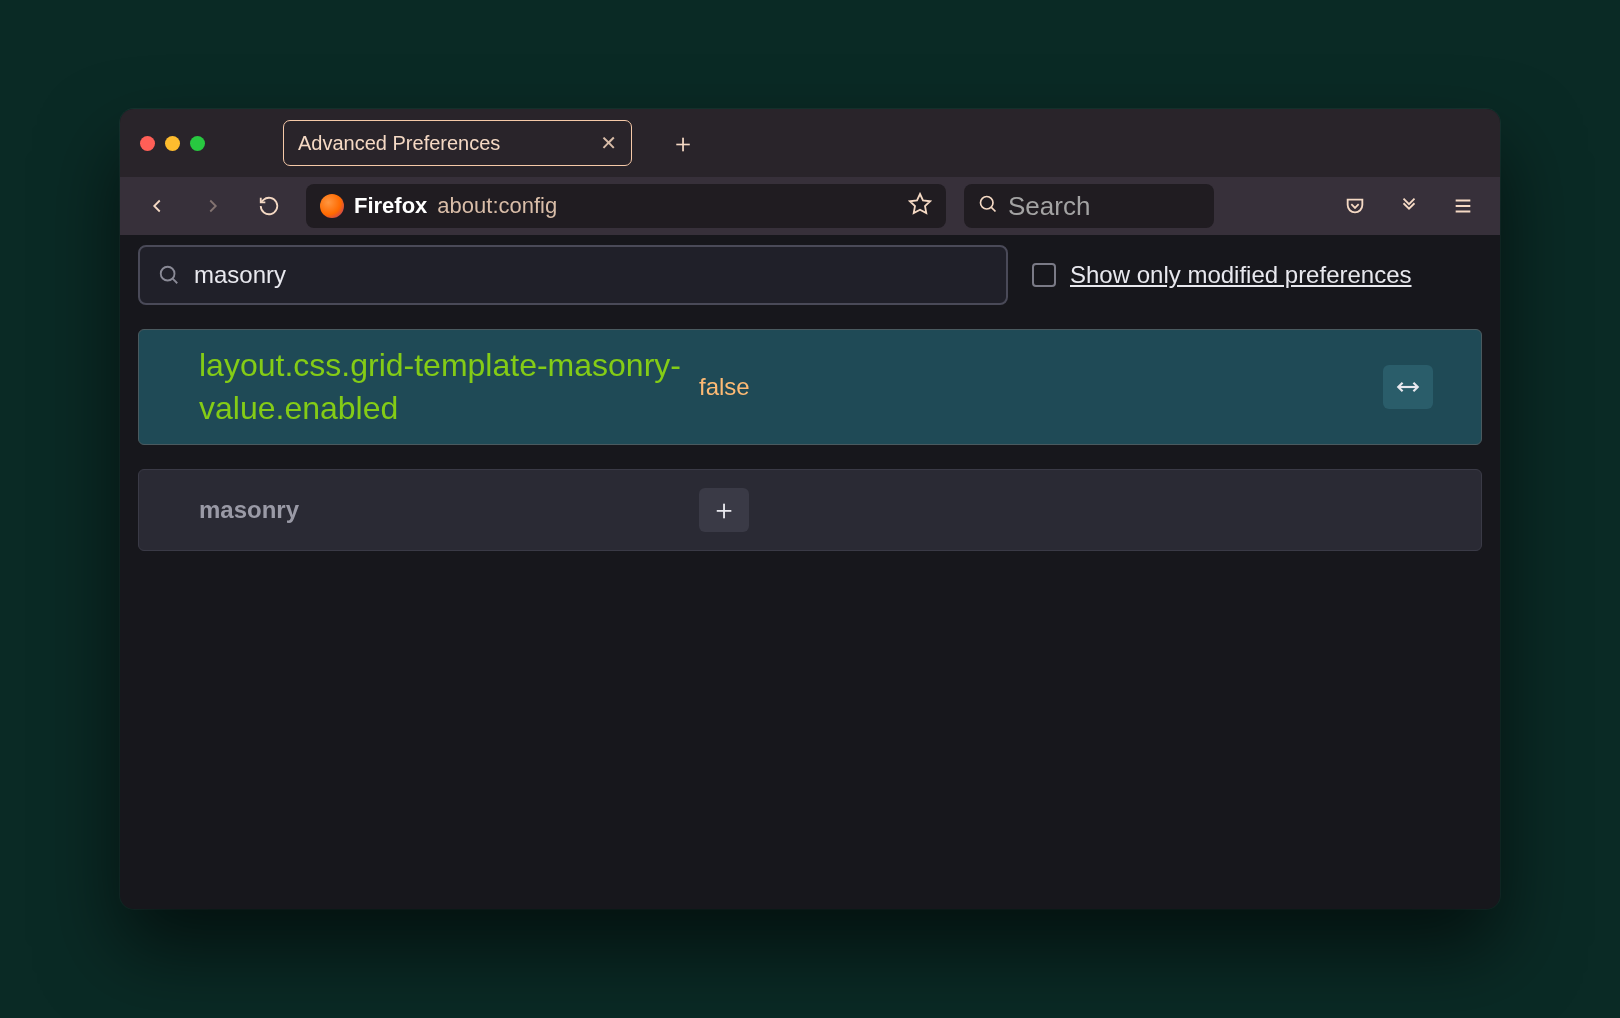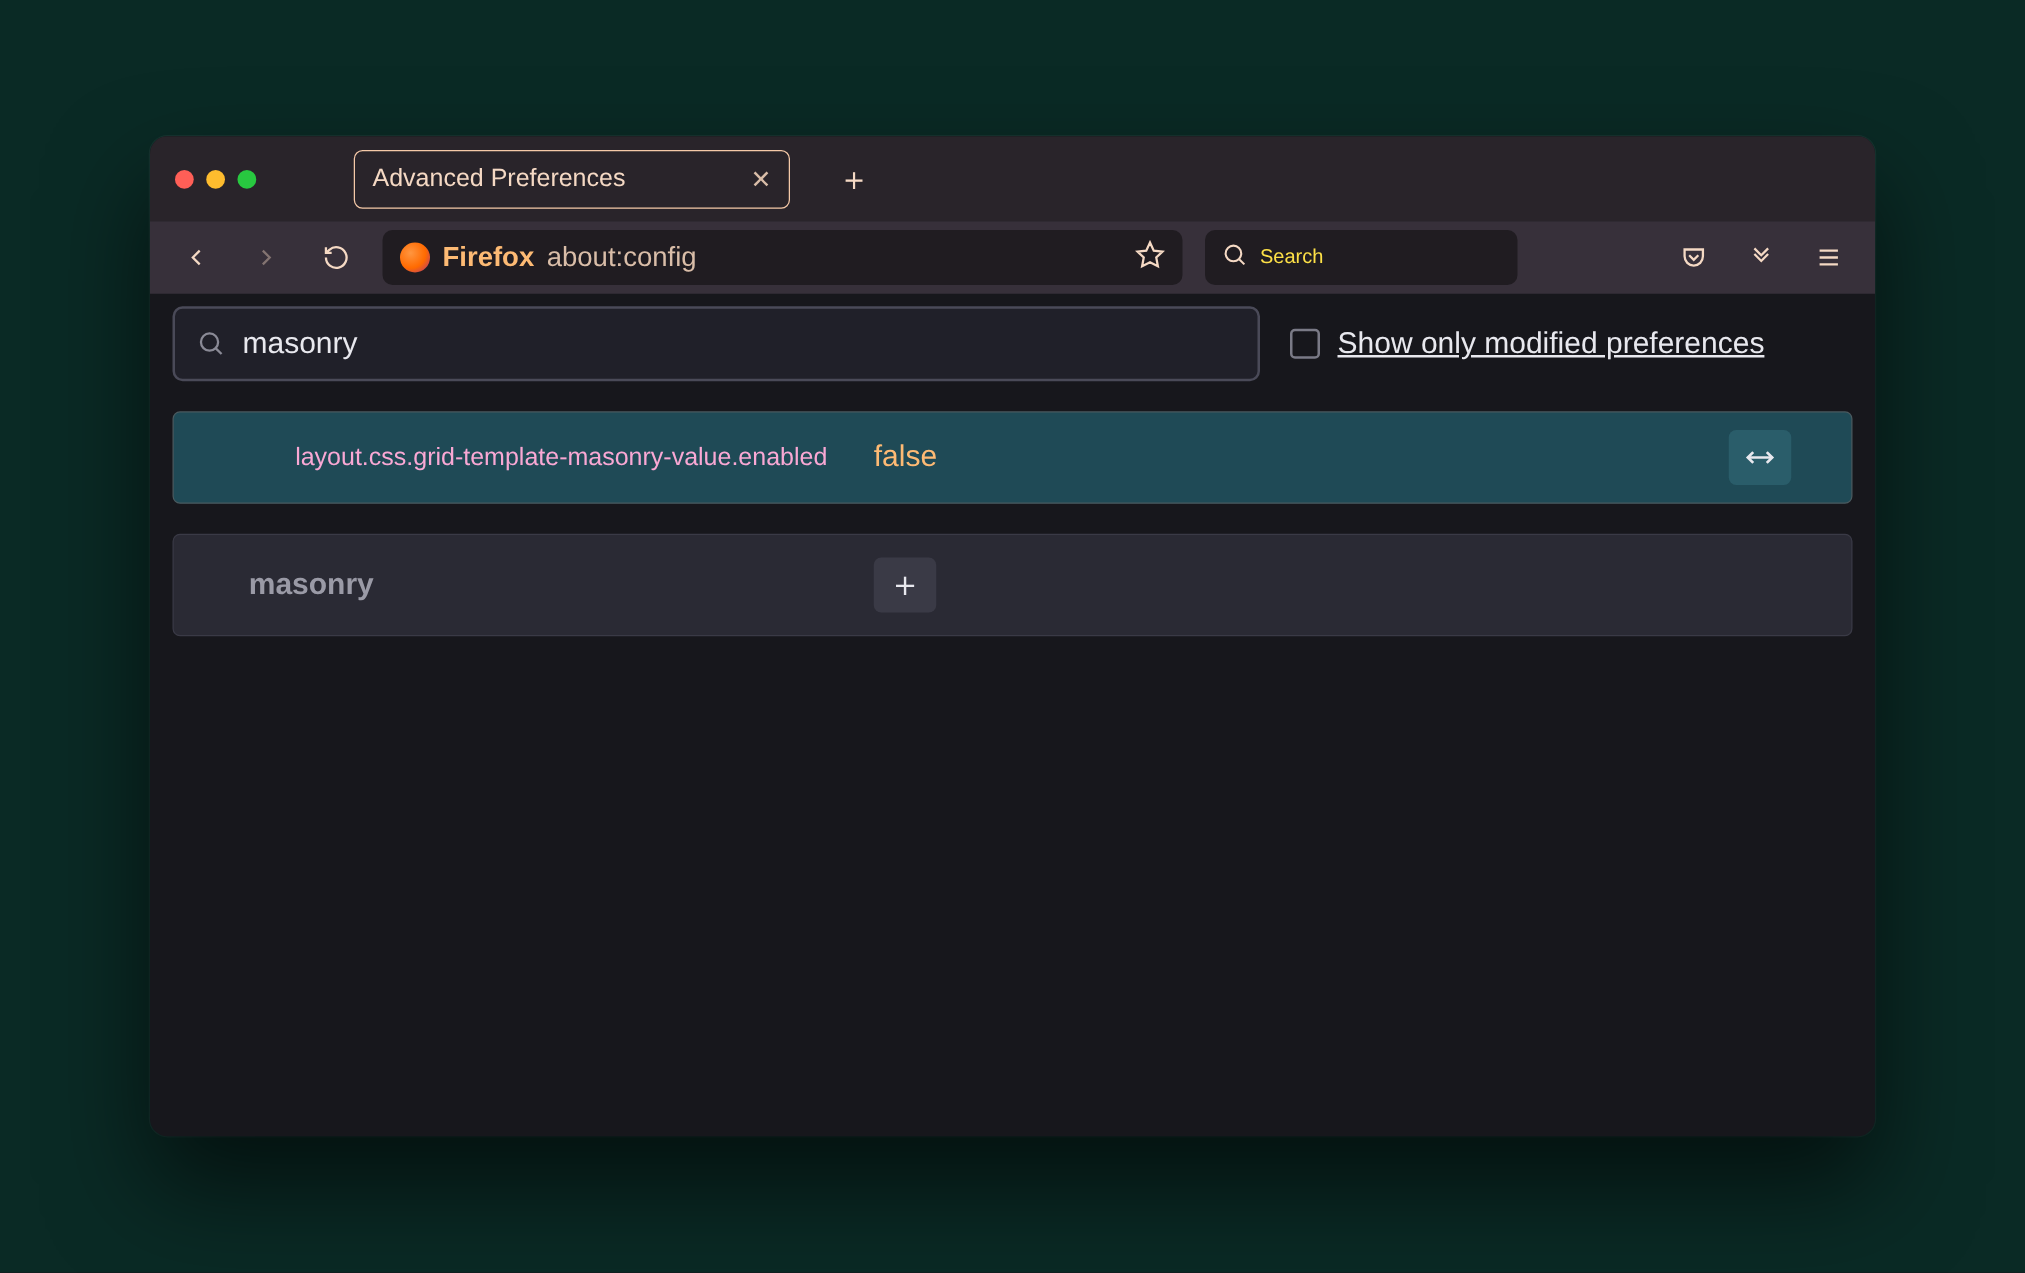--- a/index.html
+++ b/index.html
@@ -83,37 +83,37 @@
   align-items: center;
   padding: 0 14px;
   gap: 10px;
 }
 .ff-icon {
   width: 24px;
   height: 24px;
   border-radius: 50%;
   background: radial-gradient(circle at 35% 35%, #ff9640, #ff6a00 55%, #b0347a 95%);
 }
-.url-label { color: #fdba74; font-size: 22px; font-weight: 600; text-align: center; }
+.url-label { color: #ffffff; font-size: 22px; font-weight: 600; text-align: center; }
 .url-value { color: #d9bda8; font-size: 22px; }
 .url-spacer { flex: 1; }
 .star-btn { color: #f5d9c4; cursor: pointer; }
 .star-btn svg { width: 24px; height: 24px; stroke: currentColor; fill: none; stroke-width: 1.8; }
 .searchbar {
   flex: 0 0 250px;
   height: 44px;
   background: #201c21;
   border-radius: 8px;
   display: flex;
   align-items: center;
   padding: 0 14px;
   gap: 10px;
 }
 .search-icon svg { width: 20px; height: 20px; stroke: #f5d9c4; fill: none; stroke-width: 2; }
-.search-ph { color: #fde047; font-size: 16px; }
+.search-ph { color: #a3a3a3; font-size: 26px; }
 .toolbar-right { display: flex; gap: 16px; margin-left: auto; }
 .content {
   padding: 10px 18px;
 }
 .search-row {
   display: flex;
   align-items: center;
   gap: 24px;
   margin-bottom: 24px;
 }
@@ -155,25 +155,24 @@
 .pref-row {
   border: 1px solid #4a5a5f;
   background: #1f4a56;
   border-radius: 6px;
   padding: 14px 48px 14px 60px;
   display: flex;
   align-items: center;
   margin-bottom: 24px;
 }
 .pref-name {
-  color: #f9a8d4;
-  font-size: 20px;
+  color: #84cc16;
+  font-size: 32px;
   line-height: 1.35;
   flex: 0 0 500px;
-  text-align: center;
 }
 .pref-value {
   color: #fdba74;
   font-size: 24px;
   flex: 1;
 }
 .toggle-btn {
   width: 50px;
   height: 44px;
   background: #2a5d6a;

